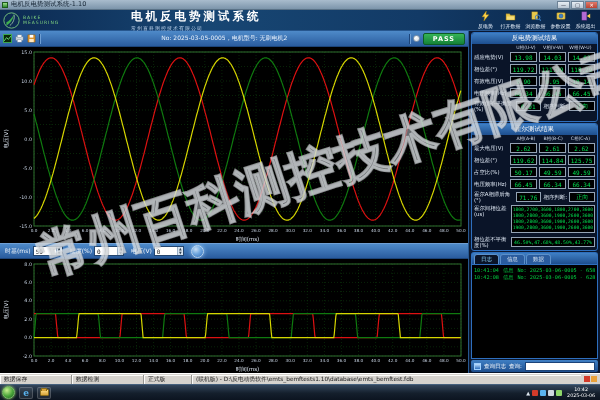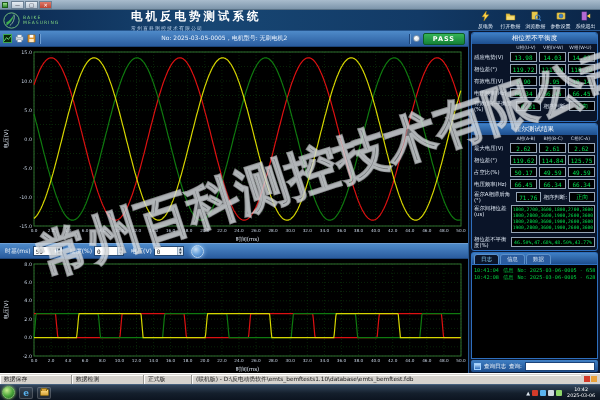--- a/index.html
+++ b/index.html
@@ -107,20 +107,21 @@
   
   .watermark{position:absolute;left:40px;top:225px;width:700px;transform:rotate(-18deg);transform-origin:left center;font-size:52px;font-weight:bold;white-space:nowrap;color:rgba(198,203,208,0.40);-webkit-text-stroke:1.5px rgba(238,242,246,0.55);text-shadow:1px 1px 1px rgba(90,95,100,0.45);z-index:40;pointer-events:none;}
 </style>
 </head>
 <body>
 
 <div class="app">
 
   <div class="titlebar">
     <div class="wicon"></div>
+    <div class="wtitle">电机反电势测试系统-1.10</div>
     <div class="winbtns">
       <div class="winbtn">—</div>
       <div class="winbtn">□</div>
       <div class="winbtn close">✕</div>
     </div>
   </div>
 
   <div class="header">
     <div class="logo">
       <svg width="17" height="17" viewBox="0 0 20 20">
@@ -399,21 +400,21 @@
             <text x="247.5" y="112" font-size="5.5" fill="#dfe8f4" text-anchor="middle">时间(ms)</text>
             <path d="M34.0,54.7L34.5,54.7L35.0,54.7L35.5,54.7L36.0,54.7L36.6,54.7L37.1,54.7L37.6,54.7L38.1,54.7L38.6,54.7L39.1,54.7L39.6,54.7L40.1,54.7L40.7,54.7L41.2,54.7L41.7,54.7L42.2,54.7L42.7,54.7L43.2,54.7L43.7,54.7L44.2,54.7L44.8,54.7L45.3,54.7L45.8,54.7L46.3,54.7L46.8,54.7L47.3,54.7L47.8,54.7L48.3,54.7L48.9,54.7L49.4,54.7L49.9,54.7L50.4,54.7L50.9,54.7L51.4,54.7L51.9,54.7L52.4,54.7L53.0,54.7L53.5,54.7L54.0,54.7L54.5,54.7L55.0,54.7L55.5,54.7L56.0,59.5L56.5,65.2L57.1,70.9L57.6,76.7L58.1,78.6L58.6,78.6L59.1,78.6L59.6,78.6L60.1,78.6L60.6,78.6L61.2,78.6L61.7,78.6L62.2,78.6L62.7,78.6L63.2,78.6L63.7,78.6L64.2,78.6L64.7,78.6L65.3,78.6L65.8,78.6L66.3,78.6L66.8,78.6L67.3,78.6L67.8,78.6L68.3,78.6L68.8,78.6L69.4,78.6L69.9,78.6L70.4,78.6L70.9,78.6L71.4,78.6L71.9,78.6L72.4,78.6L72.9,78.6L73.5,78.6L74.0,78.6L74.5,78.6L75.0,78.6L75.5,78.6L76.0,78.6L76.5,78.6L77.0,78.6L77.6,78.6L78.1,78.6L78.6,78.6L79.1,78.6L79.6,78.6L80.1,78.6L80.6,78.6L81.1,78.6L81.7,78.6L82.2,78.6L82.7,78.6L83.2,78.6L83.7,78.6L84.2,78.6L84.7,78.6L85.2,78.6L85.8,78.6L86.3,78.6L86.8,78.6L87.3,78.6L87.8,78.6L88.3,78.6L88.8,78.6L89.3,78.6L89.9,78.6L90.4,78.6L90.9,78.6L91.4,78.6L91.9,78.6L92.4,78.6L92.9,78.6L93.4,78.6L94.0,78.6L94.5,78.6L95.0,78.6L95.5,78.6L96.0,78.6L96.5,78.6L97.0,78.6L97.5,78.6L98.0,78.6L98.6,78.6L99.1,78.6L99.6,78.6L100.1,78.6L100.6,78.6L101.1,78.6L101.6,78.6L102.1,78.6L102.7,78.6L103.2,78.6L103.7,78.6L104.2,78.6L104.7,78.6L105.2,78.6L105.7,78.6L106.2,78.6L106.8,78.6L107.3,78.6L107.8,78.6L108.3,78.6L108.8,78.6L109.3,78.6L109.8,78.6L110.3,78.6L110.9,78.6L111.4,78.6L111.9,78.6L112.4,78.6L112.9,78.6L113.4,78.6L113.9,78.6L114.4,78.6L115.0,78.6L115.5,78.6L116.0,78.6L116.5,78.6L117.0,78.6L117.5,78.6L118.0,78.6L118.5,78.6L119.1,78.6L119.6,78.6L120.1,76.7L120.6,70.9L121.1,65.2L121.6,59.5L122.1,54.7L122.6,54.7L123.2,54.7L123.7,54.7L124.2,54.7L124.7,54.7L125.2,54.7L125.7,54.7L126.2,54.7L126.7,54.7L127.3,54.7L127.8,54.7L128.3,54.7L128.8,54.7L129.3,54.7L129.8,54.7L130.3,54.7L130.8,54.7L131.4,54.7L131.9,54.7L132.4,54.7L132.9,54.7L133.4,54.7L133.9,54.7L134.4,54.7L134.9,54.7L135.5,54.7L136.0,54.7L136.5,54.7L137.0,54.7L137.5,54.7L138.0,54.7L138.5,54.7L139.0,54.7L139.6,54.7L140.1,54.7L140.6,54.7L141.1,54.7L141.6,54.7L142.1,54.7L142.6,54.7L143.1,54.7L143.7,54.7L144.2,54.7L144.7,54.7L145.2,54.7L145.7,54.7L146.2,54.7L146.7,54.7L147.2,54.7L147.8,54.7L148.3,54.7L148.8,54.7L149.3,54.7L149.8,54.7L150.3,54.7L150.8,54.7L151.3,54.7L151.9,54.7L152.4,54.7L152.9,54.7L153.4,54.7L153.9,54.7L154.4,54.7L154.9,54.7L155.4,54.7L156.0,54.7L156.5,54.7L157.0,54.7L157.5,54.7L158.0,54.7L158.5,54.7L159.0,54.7L159.5,54.7L160.1,54.7L160.6,54.7L161.1,54.7L161.6,54.7L162.1,54.7L162.6,54.7L163.1,54.7L163.6,54.7L164.1,54.7L164.7,54.7L165.2,54.7L165.7,54.7L166.2,54.7L166.7,54.7L167.2,54.7L167.7,54.7L168.2,54.7L168.8,54.7L169.3,54.7L169.8,54.7L170.3,54.7L170.8,54.7L171.3,54.7L171.8,54.7L172.3,54.7L172.9,54.7L173.4,54.7L173.9,54.7L174.4,54.7L174.9,54.7L175.4,54.7L175.9,54.7L176.4,54.7L177.0,54.7L177.5,54.7L178.0,54.7L178.5,54.7L179.0,54.7L179.5,54.7L180.0,54.7L180.5,54.7L181.1,54.7L181.6,54.7L182.1,54.7L182.6,54.7L183.1,54.7L183.6,54.7L184.1,54.7L184.6,59.5L185.2,65.2L185.7,70.9L186.2,76.7L186.7,78.6L187.2,78.6L187.7,78.6L188.2,78.6L188.7,78.6L189.3,78.6L189.8,78.6L190.3,78.6L190.8,78.6L191.3,78.6L191.8,78.6L192.3,78.6L192.8,78.6L193.4,78.6L193.9,78.6L194.4,78.6L194.9,78.6L195.4,78.6L195.9,78.6L196.4,78.6L196.9,78.6L197.5,78.6L198.0,78.6L198.5,78.6L199.0,78.6L199.5,78.6L200.0,78.6L200.5,78.6L201.0,78.6L201.6,78.6L202.1,78.6L202.6,78.6L203.1,78.6L203.6,78.6L204.1,78.6L204.6,78.6L205.1,78.6L205.7,78.6L206.2,78.6L206.7,78.6L207.2,78.6L207.7,78.6L208.2,78.6L208.7,78.6L209.2,78.6L209.8,78.6L210.3,78.6L210.8,78.6L211.3,78.6L211.8,78.6L212.3,78.6L212.8,78.6L213.3,78.6L213.9,78.6L214.4,78.6L214.9,78.6L215.4,78.6L215.9,78.6L216.4,78.6L216.9,78.6L217.4,78.6L218.0,78.6L218.5,78.6L219.0,78.6L219.5,78.6L220.0,78.6L220.5,78.6L221.0,78.6L221.5,78.6L222.1,78.6L222.6,78.6L223.1,78.6L223.6,78.6L224.1,78.6L224.6,78.6L225.1,78.6L225.6,78.6L226.1,78.6L226.7,78.6L227.2,78.6L227.7,78.6L228.2,78.6L228.7,78.6L229.2,78.6L229.7,78.6L230.2,78.6L230.8,78.6L231.3,78.6L231.8,78.6L232.3,78.6L232.8,78.6L233.3,78.6L233.8,78.6L234.3,78.6L234.9,78.6L235.4,78.6L235.9,78.6L236.4,78.6L236.9,78.6L237.4,78.6L237.9,78.6L238.4,78.6L239.0,78.6L239.5,78.6L240.0,78.6L240.5,78.6L241.0,78.6L241.5,78.6L242.0,78.6L242.5,78.6L243.1,78.6L243.6,78.6L244.1,78.6L244.6,78.6L245.1,78.6L245.6,78.6L246.1,78.6L246.6,78.6L247.2,78.6L247.7,78.6L248.2,78.6L248.7,76.7L249.2,70.9L249.7,65.2L250.2,59.5L250.7,54.7L251.3,54.7L251.8,54.7L252.3,54.7L252.8,54.7L253.3,54.7L253.8,54.7L254.3,54.7L254.8,54.7L255.4,54.7L255.9,54.7L256.4,54.7L256.9,54.7L257.4,54.7L257.9,54.7L258.4,54.7L258.9,54.7L259.5,54.7L260.0,54.7L260.5,54.7L261.0,54.7L261.5,54.7L262.0,54.7L262.5,54.7L263.0,54.7L263.6,54.7L264.1,54.7L264.6,54.7L265.1,54.7L265.6,54.7L266.1,54.7L266.6,54.7L267.1,54.7L267.7,54.7L268.2,54.7L268.7,54.7L269.2,54.7L269.7,54.7L270.2,54.7L270.7,54.7L271.2,54.7L271.8,54.7L272.3,54.7L272.8,54.7L273.3,54.7L273.8,54.7L274.3,54.7L274.8,54.7L275.3,54.7L275.9,54.7L276.4,54.7L276.9,54.7L277.4,54.7L277.9,54.7L278.4,54.7L278.9,54.7L279.4,54.7L280.0,54.7L280.5,54.7L281.0,54.7L281.5,54.7L282.0,54.7L282.5,54.7L283.0,54.7L283.5,54.7L284.1,54.7L284.6,54.7L285.1,54.7L285.6,54.7L286.1,54.7L286.6,54.7L287.1,54.7L287.6,54.7L288.2,54.7L288.7,54.7L289.2,54.7L289.7,54.7L290.2,54.7L290.7,54.7L291.2,54.7L291.7,54.7L292.2,54.7L292.8,54.7L293.3,54.7L293.8,54.7L294.3,54.7L294.8,54.7L295.3,54.7L295.8,54.7L296.3,54.7L296.9,54.7L297.4,54.7L297.9,54.7L298.4,54.7L298.9,54.7L299.4,54.7L299.9,54.7L300.4,54.7L301.0,54.7L301.5,54.7L302.0,54.7L302.5,54.7L303.0,54.7L303.5,54.7L304.0,54.7L304.5,54.7L305.1,54.7L305.6,54.7L306.1,54.7L306.6,54.7L307.1,54.7L307.6,54.7L308.1,54.7L308.6,54.7L309.2,54.7L309.7,54.7L310.2,54.7L310.7,54.7L311.2,54.7L311.7,54.7L312.2,54.7L312.7,54.7L313.3,59.5L313.8,65.2L314.3,70.9L314.8,76.7L315.3,78.6L315.8,78.6L316.3,78.6L316.8,78.6L317.4,78.6L317.9,78.6L318.4,78.6L318.9,78.6L319.4,78.6L319.9,78.6L320.4,78.6L320.9,78.6L321.5,78.6L322.0,78.6L322.5,78.6L323.0,78.6L323.5,78.6L324.0,78.6L324.5,78.6L325.0,78.6L325.6,78.6L326.1,78.6L326.6,78.6L327.1,78.6L327.6,78.6L328.1,78.6L328.6,78.6L329.1,78.6L329.7,78.6L330.2,78.6L330.7,78.6L331.2,78.6L331.7,78.6L332.2,78.6L332.7,78.6L333.2,78.6L333.8,78.6L334.3,78.6L334.8,78.6L335.3,78.6L335.8,78.6L336.3,78.6L336.8,78.6L337.3,78.6L337.9,78.6L338.4,78.6L338.9,78.6L339.4,78.6L339.9,78.6L340.4,78.6L340.9,78.6L341.4,78.6L342.0,78.6L342.5,78.6L343.0,78.6L343.5,78.6L344.0,78.6L344.5,78.6L345.0,78.6L345.5,78.6L346.1,78.6L346.6,78.6L347.1,78.6L347.6,78.6L348.1,78.6L348.6,78.6L349.1,78.6L349.6,78.6L350.2,78.6L350.7,78.6L351.2,78.6L351.7,78.6L352.2,78.6L352.7,78.6L353.2,78.6L353.7,78.6L354.2,78.6L354.8,78.6L355.3,78.6L355.8,78.6L356.3,78.6L356.8,78.6L357.3,78.6L357.8,78.6L358.3,78.6L358.9,78.6L359.4,78.6L359.9,78.6L360.4,78.6L360.9,78.6L361.4,78.6L361.9,78.6L362.4,78.6L363.0,78.6L363.5,78.6L364.0,78.6L364.5,78.6L365.0,78.6L365.5,78.6L366.0,78.6L366.5,78.6L367.1,78.6L367.6,78.6L368.1,78.6L368.6,78.6L369.1,78.6L369.6,78.6L370.1,78.6L370.6,78.6L371.2,78.6L371.7,78.6L372.2,78.6L372.7,78.6L373.2,78.6L373.7,78.6L374.2,78.6L374.7,78.6L375.3,78.6L375.8,78.6L376.3,78.6L376.8,78.6L377.3,76.7L377.8,70.9L378.3,65.2L378.8,59.5L379.4,54.7L379.9,54.7L380.4,54.7L380.9,54.7L381.4,54.7L381.9,54.7L382.4,54.7L382.9,54.7L383.5,54.7L384.0,54.7L384.5,54.7L385.0,54.7L385.5,54.7L386.0,54.7L386.5,54.7L387.0,54.7L387.6,54.7L388.1,54.7L388.6,54.7L389.1,54.7L389.6,54.7L390.1,54.7L390.6,54.7L391.1,54.7L391.7,54.7L392.2,54.7L392.7,54.7L393.2,54.7L393.7,54.7L394.2,54.7L394.7,54.7L395.2,54.7L395.8,54.7L396.3,54.7L396.8,54.7L397.3,54.7L397.8,54.7L398.3,54.7L398.8,54.7L399.3,54.7L399.9,54.7L400.4,54.7L400.9,54.7L401.4,54.7L401.9,54.7L402.4,54.7L402.9,54.7L403.4,54.7L404.0,54.7L404.5,54.7L405.0,54.7L405.5,54.7L406.0,54.7L406.5,54.7L407.0,54.7L407.5,54.7L408.1,54.7L408.6,54.7L409.1,54.7L409.6,54.7L410.1,54.7L410.6,54.7L411.1,54.7L411.6,54.7L412.2,54.7L412.7,54.7L413.2,54.7L413.7,54.7L414.2,54.7L414.7,54.7L415.2,54.7L415.7,54.7L416.3,54.7L416.8,54.7L417.3,54.7L417.8,54.7L418.3,54.7L418.8,54.7L419.3,54.7L419.8,54.7L420.3,54.7L420.9,54.7L421.4,54.7L421.9,54.7L422.4,54.7L422.9,54.7L423.4,54.7L423.9,54.7L424.4,54.7L425.0,54.7L425.5,54.7L426.0,54.7L426.5,54.7L427.0,54.7L427.5,54.7L428.0,54.7L428.5,54.7L429.1,54.7L429.6,54.7L430.1,54.7L430.6,54.7L431.1,54.7L431.6,54.7L432.1,54.7L432.6,54.7L433.2,54.7L433.7,54.7L434.2,54.7L434.7,54.7L435.2,54.7L435.7,54.7L436.2,54.7L436.7,54.7L437.3,54.7L437.8,54.7L438.3,54.7L438.8,54.7L439.3,54.7L439.8,54.7L440.3,54.7L440.8,54.7L441.4,54.7L441.9,59.5L442.4,65.2L442.9,70.9L443.4,76.7L443.9,78.6L444.4,78.6L444.9,78.6L445.5,78.6L446.0,78.6L446.5,78.6L447.0,78.6L447.5,78.6L448.0,78.6L448.5,78.6L449.0,78.6L449.6,78.6L450.1,78.6L450.6,78.6L451.1,78.6L451.6,78.6L452.1,78.6L452.6,78.6L453.1,78.6L453.7,78.6L454.2,78.6L454.7,78.6L455.2,78.6L455.7,78.6L456.2,78.6L456.7,78.6L457.2,78.6L457.8,78.6L458.3,78.6L458.8,78.6L459.3,78.6L459.8,78.6L460.3,78.6L460.8,78.6" fill="none" stroke="#dd1111" stroke-width="1.2"></path>
             <path d="M34.0,78.6L34.5,72.9L35.0,67.1L35.5,61.4L36.0,55.6L36.6,54.7L37.1,54.7L37.6,54.7L38.1,54.7L38.6,54.7L39.1,54.7L39.6,54.7L40.1,54.7L40.7,54.7L41.2,54.7L41.7,54.7L42.2,54.7L42.7,54.7L43.2,54.7L43.7,54.7L44.2,54.7L44.8,54.7L45.3,54.7L45.8,54.7L46.3,54.7L46.8,54.7L47.3,54.7L47.8,54.7L48.3,54.7L48.9,54.7L49.4,54.7L49.9,54.7L50.4,54.7L50.9,54.7L51.4,54.7L51.9,54.7L52.4,54.7L53.0,54.7L53.5,54.7L54.0,54.7L54.5,54.7L55.0,54.7L55.5,54.7L56.0,54.7L56.5,54.7L57.1,54.7L57.6,54.7L58.1,54.7L58.6,54.7L59.1,54.7L59.6,54.7L60.1,54.7L60.6,54.7L61.2,54.7L61.7,54.7L62.2,54.7L62.7,54.7L63.2,54.7L63.7,54.7L64.2,54.7L64.7,54.7L65.3,54.7L65.8,54.7L66.3,54.7L66.8,54.7L67.3,54.7L67.8,54.7L68.3,54.7L68.8,54.7L69.4,54.7L69.9,54.7L70.4,54.7L70.9,54.7L71.4,54.7L71.9,54.7L72.4,54.7L72.9,54.7L73.5,54.7L74.0,54.7L74.5,54.7L75.0,54.7L75.5,54.7L76.0,54.7L76.5,54.7L77.0,54.7L77.6,54.7L78.1,54.7L78.6,54.7L79.1,54.7L79.6,54.7L80.1,54.7L80.6,54.7L81.1,54.7L81.7,54.7L82.2,54.7L82.7,54.7L83.2,54.7L83.7,54.7L84.2,54.7L84.7,54.7L85.2,54.7L85.8,54.7L86.3,54.7L86.8,54.7L87.3,54.7L87.8,54.7L88.3,54.7L88.8,54.7L89.3,54.7L89.9,54.7L90.4,54.7L90.9,54.7L91.4,54.7L91.9,54.7L92.4,54.7L92.9,54.7L93.4,54.7L94.0,54.7L94.5,54.7L95.0,54.7L95.5,54.7L96.0,54.7L96.5,54.7L97.0,54.7L97.5,54.7L98.0,54.7L98.6,57.6L99.1,63.3L99.6,69.0L100.1,74.8L100.6,78.6L101.1,78.6L101.6,78.6L102.1,78.6L102.7,78.6L103.2,78.6L103.7,78.6L104.2,78.6L104.7,78.6L105.2,78.6L105.7,78.6L106.2,78.6L106.8,78.6L107.3,78.6L107.8,78.6L108.3,78.6L108.8,78.6L109.3,78.6L109.8,78.6L110.3,78.6L110.9,78.6L111.4,78.6L111.9,78.6L112.4,78.6L112.9,78.6L113.4,78.6L113.9,78.6L114.4,78.6L115.0,78.6L115.5,78.6L116.0,78.6L116.5,78.6L117.0,78.6L117.5,78.6L118.0,78.6L118.5,78.6L119.1,78.6L119.6,78.6L120.1,78.6L120.6,78.6L121.1,78.6L121.6,78.6L122.1,78.6L122.6,78.6L123.2,78.6L123.7,78.6L124.2,78.6L124.7,78.6L125.2,78.6L125.7,78.6L126.2,78.6L126.7,78.6L127.3,78.6L127.8,78.6L128.3,78.6L128.8,78.6L129.3,78.6L129.8,78.6L130.3,78.6L130.8,78.6L131.4,78.6L131.9,78.6L132.4,78.6L132.9,78.6L133.4,78.6L133.9,78.6L134.4,78.6L134.9,78.6L135.5,78.6L136.0,78.6L136.5,78.6L137.0,78.6L137.5,78.6L138.0,78.6L138.5,78.6L139.0,78.6L139.6,78.6L140.1,78.6L140.6,78.6L141.1,78.6L141.6,78.6L142.1,78.6L142.6,78.6L143.1,78.6L143.7,78.6L144.2,78.6L144.7,78.6L145.2,78.6L145.7,78.6L146.2,78.6L146.7,78.6L147.2,78.6L147.8,78.6L148.3,78.6L148.8,78.6L149.3,78.6L149.8,78.6L150.3,78.6L150.8,78.6L151.3,78.6L151.9,78.6L152.4,78.6L152.9,78.6L153.4,78.6L153.9,78.6L154.4,78.6L154.9,78.6L155.4,78.6L156.0,78.6L156.5,78.6L157.0,78.6L157.5,78.6L158.0,78.6L158.5,78.6L159.0,78.6L159.5,78.6L160.1,78.6L160.6,78.6L161.1,78.6L161.6,78.6L162.1,78.6L162.6,78.6L163.1,72.9L163.6,67.1L164.1,61.4L164.7,55.6L165.2,54.7L165.7,54.7L166.2,54.7L166.7,54.7L167.2,54.7L167.7,54.7L168.2,54.7L168.8,54.7L169.3,54.7L169.8,54.7L170.3,54.7L170.8,54.7L171.3,54.7L171.8,54.7L172.3,54.7L172.9,54.7L173.4,54.7L173.9,54.7L174.4,54.7L174.9,54.7L175.4,54.7L175.9,54.7L176.4,54.7L177.0,54.7L177.5,54.7L178.0,54.7L178.5,54.7L179.0,54.7L179.5,54.7L180.0,54.7L180.5,54.7L181.1,54.7L181.6,54.7L182.1,54.7L182.6,54.7L183.1,54.7L183.6,54.7L184.1,54.7L184.6,54.7L185.2,54.7L185.7,54.7L186.2,54.7L186.7,54.7L187.2,54.7L187.7,54.7L188.2,54.7L188.7,54.7L189.3,54.7L189.8,54.7L190.3,54.7L190.8,54.7L191.3,54.7L191.8,54.7L192.3,54.7L192.8,54.7L193.4,54.7L193.9,54.7L194.4,54.7L194.9,54.7L195.4,54.7L195.9,54.7L196.4,54.7L196.9,54.7L197.5,54.7L198.0,54.7L198.5,54.7L199.0,54.7L199.5,54.7L200.0,54.7L200.5,54.7L201.0,54.7L201.6,54.7L202.1,54.7L202.6,54.7L203.1,54.7L203.6,54.7L204.1,54.7L204.6,54.7L205.1,54.7L205.7,54.7L206.2,54.7L206.7,54.7L207.2,54.7L207.7,54.7L208.2,54.7L208.7,54.7L209.2,54.7L209.8,54.7L210.3,54.7L210.8,54.7L211.3,54.7L211.8,54.7L212.3,54.7L212.8,54.7L213.3,54.7L213.9,54.7L214.4,54.7L214.9,54.7L215.4,54.7L215.9,54.7L216.4,54.7L216.9,54.7L217.4,54.7L218.0,54.7L218.5,54.7L219.0,54.7L219.5,54.7L220.0,54.7L220.5,54.7L221.0,54.7L221.5,54.7L222.1,54.7L222.6,54.7L223.1,54.7L223.6,54.7L224.1,54.7L224.6,54.7L225.1,54.7L225.6,54.7L226.1,54.7L226.7,54.7L227.2,57.6L227.7,63.3L228.2,69.0L228.7,74.8L229.2,78.6L229.7,78.6L230.2,78.6L230.8,78.6L231.3,78.6L231.8,78.6L232.3,78.6L232.8,78.6L233.3,78.6L233.8,78.6L234.3,78.6L234.9,78.6L235.4,78.6L235.9,78.6L236.4,78.6L236.9,78.6L237.4,78.6L237.9,78.6L238.4,78.6L239.0,78.6L239.5,78.6L240.0,78.6L240.5,78.6L241.0,78.6L241.5,78.6L242.0,78.6L242.5,78.6L243.1,78.6L243.6,78.6L244.1,78.6L244.6,78.6L245.1,78.6L245.6,78.6L246.1,78.6L246.6,78.6L247.2,78.6L247.7,78.6L248.2,78.6L248.7,78.6L249.2,78.6L249.7,78.6L250.2,78.6L250.7,78.6L251.3,78.6L251.8,78.6L252.3,78.6L252.8,78.6L253.3,78.6L253.8,78.6L254.3,78.6L254.8,78.6L255.4,78.6L255.9,78.6L256.4,78.6L256.9,78.6L257.4,78.6L257.9,78.6L258.4,78.6L258.9,78.6L259.5,78.6L260.0,78.6L260.5,78.6L261.0,78.6L261.5,78.6L262.0,78.6L262.5,78.6L263.0,78.6L263.6,78.6L264.1,78.6L264.6,78.6L265.1,78.6L265.6,78.6L266.1,78.6L266.6,78.6L267.1,78.6L267.7,78.6L268.2,78.6L268.7,78.6L269.2,78.6L269.7,78.6L270.2,78.6L270.7,78.6L271.2,78.6L271.8,78.6L272.3,78.6L272.8,78.6L273.3,78.6L273.8,78.6L274.3,78.6L274.8,78.6L275.3,78.6L275.9,78.6L276.4,78.6L276.9,78.6L277.4,78.6L277.9,78.6L278.4,78.6L278.9,78.6L279.4,78.6L280.0,78.6L280.5,78.6L281.0,78.6L281.5,78.6L282.0,78.6L282.5,78.6L283.0,78.6L283.5,78.6L284.1,78.6L284.6,78.6L285.1,78.6L285.6,78.6L286.1,78.6L286.6,78.6L287.1,78.6L287.6,78.6L288.2,78.6L288.7,78.6L289.2,78.6L289.7,78.6L290.2,78.6L290.7,78.6L291.2,78.6L291.7,72.9L292.2,67.1L292.8,61.4L293.3,55.6L293.8,54.7L294.3,54.7L294.8,54.7L295.3,54.7L295.8,54.7L296.3,54.7L296.9,54.7L297.4,54.7L297.9,54.7L298.4,54.7L298.9,54.7L299.4,54.7L299.9,54.7L300.4,54.7L301.0,54.7L301.5,54.7L302.0,54.7L302.5,54.7L303.0,54.7L303.5,54.7L304.0,54.7L304.5,54.7L305.1,54.7L305.6,54.7L306.1,54.7L306.6,54.7L307.1,54.7L307.6,54.7L308.1,54.7L308.6,54.7L309.2,54.7L309.7,54.7L310.2,54.7L310.7,54.7L311.2,54.7L311.7,54.7L312.2,54.7L312.7,54.7L313.3,54.7L313.8,54.7L314.3,54.7L314.8,54.7L315.3,54.7L315.8,54.7L316.3,54.7L316.8,54.7L317.4,54.7L317.9,54.7L318.4,54.7L318.9,54.7L319.4,54.7L319.9,54.7L320.4,54.7L320.9,54.7L321.5,54.7L322.0,54.7L322.5,54.7L323.0,54.7L323.5,54.7L324.0,54.7L324.5,54.7L325.0,54.7L325.6,54.7L326.1,54.7L326.6,54.7L327.1,54.7L327.6,54.7L328.1,54.7L328.6,54.7L329.1,54.7L329.7,54.7L330.2,54.7L330.7,54.7L331.2,54.7L331.7,54.7L332.2,54.7L332.7,54.7L333.2,54.7L333.8,54.7L334.3,54.7L334.8,54.7L335.3,54.7L335.8,54.7L336.3,54.7L336.8,54.7L337.3,54.7L337.9,54.7L338.4,54.7L338.9,54.7L339.4,54.7L339.9,54.7L340.4,54.7L340.9,54.7L341.4,54.7L342.0,54.7L342.5,54.7L343.0,54.7L343.5,54.7L344.0,54.7L344.5,54.7L345.0,54.7L345.5,54.7L346.1,54.7L346.6,54.7L347.1,54.7L347.6,54.7L348.1,54.7L348.6,54.7L349.1,54.7L349.6,54.7L350.2,54.7L350.7,54.7L351.2,54.7L351.7,54.7L352.2,54.7L352.7,54.7L353.2,54.7L353.7,54.7L354.2,54.7L354.8,54.7L355.3,54.7L355.8,57.6L356.3,63.3L356.8,69.0L357.3,74.8L357.8,78.6L358.3,78.6L358.9,78.6L359.4,78.6L359.9,78.6L360.4,78.6L360.9,78.6L361.4,78.6L361.9,78.6L362.4,78.6L363.0,78.6L363.5,78.6L364.0,78.6L364.5,78.6L365.0,78.6L365.5,78.6L366.0,78.6L366.5,78.6L367.1,78.6L367.6,78.6L368.1,78.6L368.6,78.6L369.1,78.6L369.6,78.6L370.1,78.6L370.6,78.6L371.2,78.6L371.7,78.6L372.2,78.6L372.7,78.6L373.2,78.6L373.7,78.6L374.2,78.6L374.7,78.6L375.3,78.6L375.8,78.6L376.3,78.6L376.8,78.6L377.3,78.6L377.8,78.6L378.3,78.6L378.8,78.6L379.4,78.6L379.9,78.6L380.4,78.6L380.9,78.6L381.4,78.6L381.9,78.6L382.4,78.6L382.9,78.6L383.5,78.6L384.0,78.6L384.5,78.6L385.0,78.6L385.5,78.6L386.0,78.6L386.5,78.6L387.0,78.6L387.6,78.6L388.1,78.6L388.6,78.6L389.1,78.6L389.6,78.6L390.1,78.6L390.6,78.6L391.1,78.6L391.7,78.6L392.2,78.6L392.7,78.6L393.2,78.6L393.7,78.6L394.2,78.6L394.7,78.6L395.2,78.6L395.8,78.6L396.3,78.6L396.8,78.6L397.3,78.6L397.8,78.6L398.3,78.6L398.8,78.6L399.3,78.6L399.9,78.6L400.4,78.6L400.9,78.6L401.4,78.6L401.9,78.6L402.4,78.6L402.9,78.6L403.4,78.6L404.0,78.6L404.5,78.6L405.0,78.6L405.5,78.6L406.0,78.6L406.5,78.6L407.0,78.6L407.5,78.6L408.1,78.6L408.6,78.6L409.1,78.6L409.6,78.6L410.1,78.6L410.6,78.6L411.1,78.6L411.6,78.6L412.2,78.6L412.7,78.6L413.2,78.6L413.7,78.6L414.2,78.6L414.7,78.6L415.2,78.6L415.7,78.6L416.3,78.6L416.8,78.6L417.3,78.6L417.8,78.6L418.3,78.6L418.8,78.6L419.3,78.6L419.8,78.6L420.3,72.9L420.9,67.1L421.4,61.4L421.9,55.6L422.4,54.7L422.9,54.7L423.4,54.7L423.9,54.7L424.4,54.7L425.0,54.7L425.5,54.7L426.0,54.7L426.5,54.7L427.0,54.7L427.5,54.7L428.0,54.7L428.5,54.7L429.1,54.7L429.6,54.7L430.1,54.7L430.6,54.7L431.1,54.7L431.6,54.7L432.1,54.7L432.6,54.7L433.2,54.7L433.7,54.7L434.2,54.7L434.7,54.7L435.2,54.7L435.7,54.7L436.2,54.7L436.7,54.7L437.3,54.7L437.8,54.7L438.3,54.7L438.8,54.7L439.3,54.7L439.8,54.7L440.3,54.7L440.8,54.7L441.4,54.7L441.9,54.7L442.4,54.7L442.9,54.7L443.4,54.7L443.9,54.7L444.4,54.7L444.9,54.7L445.5,54.7L446.0,54.7L446.5,54.7L447.0,54.7L447.5,54.7L448.0,54.7L448.5,54.7L449.0,54.7L449.6,54.7L450.1,54.7L450.6,54.7L451.1,54.7L451.6,54.7L452.1,54.7L452.6,54.7L453.1,54.7L453.7,54.7L454.2,54.7L454.7,54.7L455.2,54.7L455.7,54.7L456.2,54.7L456.7,54.7L457.2,54.7L457.8,54.7L458.3,54.7L458.8,54.7L459.3,54.7L459.8,54.7L460.3,54.7L460.8,54.7" fill="none" stroke="#0f7a0f" stroke-width="1.2"></path>
             <path d="M34.0,78.6L34.5,78.6L35.0,78.6L35.5,78.6L36.0,78.6L36.6,78.6L37.1,78.6L37.6,78.6L38.1,78.6L38.6,78.6L39.1,78.6L39.6,78.6L40.1,78.6L40.7,78.6L41.2,78.6L41.7,78.6L42.2,78.6L42.7,78.6L43.2,78.6L43.7,78.6L44.2,78.6L44.8,78.6L45.3,78.6L45.8,78.6L46.3,78.6L46.8,78.6L47.3,78.6L47.8,78.6L48.3,78.6L48.9,78.6L49.4,78.6L49.9,78.6L50.4,78.6L50.9,78.6L51.4,78.6L51.9,78.6L52.4,78.6L53.0,78.6L53.5,78.6L54.0,78.6L54.5,78.6L55.0,78.6L55.5,78.6L56.0,78.6L56.5,78.6L57.1,78.6L57.6,78.6L58.1,78.6L58.6,78.6L59.1,78.6L59.6,78.6L60.1,78.6L60.6,78.6L61.2,78.6L61.7,78.6L62.2,78.6L62.7,78.6L63.2,78.6L63.7,78.6L64.2,78.6L64.7,78.6L65.3,78.6L65.8,78.6L66.3,78.6L66.8,78.6L67.3,78.6L67.8,78.6L68.3,78.6L68.8,78.6L69.4,78.6L69.9,78.6L70.4,78.6L70.9,78.6L71.4,78.6L71.9,78.6L72.4,78.6L72.9,78.6L73.5,78.6L74.0,78.6L74.5,78.6L75.0,78.6L75.5,78.6L76.0,78.6L76.5,78.6L77.0,74.8L77.6,69.0L78.1,63.3L78.6,57.6L79.1,54.7L79.6,54.7L80.1,54.7L80.6,54.7L81.1,54.7L81.7,54.7L82.2,54.7L82.7,54.7L83.2,54.7L83.7,54.7L84.2,54.7L84.7,54.7L85.2,54.7L85.8,54.7L86.3,54.7L86.8,54.7L87.3,54.7L87.8,54.7L88.3,54.7L88.8,54.7L89.3,54.7L89.9,54.7L90.4,54.7L90.9,54.7L91.4,54.7L91.9,54.7L92.4,54.7L92.9,54.7L93.4,54.7L94.0,54.7L94.5,54.7L95.0,54.7L95.5,54.7L96.0,54.7L96.5,54.7L97.0,54.7L97.5,54.7L98.0,54.7L98.6,54.7L99.1,54.7L99.6,54.7L100.1,54.7L100.6,54.7L101.1,54.7L101.6,54.7L102.1,54.7L102.7,54.7L103.2,54.7L103.7,54.7L104.2,54.7L104.7,54.7L105.2,54.7L105.7,54.7L106.2,54.7L106.8,54.7L107.3,54.7L107.8,54.7L108.3,54.7L108.8,54.7L109.3,54.7L109.8,54.7L110.3,54.7L110.9,54.7L111.4,54.7L111.9,54.7L112.4,54.7L112.9,54.7L113.4,54.7L113.9,54.7L114.4,54.7L115.0,54.7L115.5,54.7L116.0,54.7L116.5,54.7L117.0,54.7L117.5,54.7L118.0,54.7L118.5,54.7L119.1,54.7L119.6,54.7L120.1,54.7L120.6,54.7L121.1,54.7L121.6,54.7L122.1,54.7L122.6,54.7L123.2,54.7L123.7,54.7L124.2,54.7L124.7,54.7L125.2,54.7L125.7,54.7L126.2,54.7L126.7,54.7L127.3,54.7L127.8,54.7L128.3,54.7L128.8,54.7L129.3,54.7L129.8,54.7L130.3,54.7L130.8,54.7L131.4,54.7L131.9,54.7L132.4,54.7L132.9,54.7L133.4,54.7L133.9,54.7L134.4,54.7L134.9,54.7L135.5,54.7L136.0,54.7L136.5,54.7L137.0,54.7L137.5,54.7L138.0,54.7L138.5,54.7L139.0,54.7L139.6,54.7L140.1,54.7L140.6,54.7L141.1,55.6L141.6,61.4L142.1,67.1L142.6,72.9L143.1,78.6L143.7,78.6L144.2,78.6L144.7,78.6L145.2,78.6L145.7,78.6L146.2,78.6L146.7,78.6L147.2,78.6L147.8,78.6L148.3,78.6L148.8,78.6L149.3,78.6L149.8,78.6L150.3,78.6L150.8,78.6L151.3,78.6L151.9,78.6L152.4,78.6L152.9,78.6L153.4,78.6L153.9,78.6L154.4,78.6L154.9,78.6L155.4,78.6L156.0,78.6L156.5,78.6L157.0,78.6L157.5,78.6L158.0,78.6L158.5,78.6L159.0,78.6L159.5,78.6L160.1,78.6L160.6,78.6L161.1,78.6L161.6,78.6L162.1,78.6L162.6,78.6L163.1,78.6L163.6,78.6L164.1,78.6L164.7,78.6L165.2,78.6L165.7,78.6L166.2,78.6L166.7,78.6L167.2,78.6L167.7,78.6L168.2,78.6L168.8,78.6L169.3,78.6L169.8,78.6L170.3,78.6L170.8,78.6L171.3,78.6L171.8,78.6L172.3,78.6L172.9,78.6L173.4,78.6L173.9,78.6L174.4,78.6L174.9,78.6L175.4,78.6L175.9,78.6L176.4,78.6L177.0,78.6L177.5,78.6L178.0,78.6L178.5,78.6L179.0,78.6L179.5,78.6L180.0,78.6L180.5,78.6L181.1,78.6L181.6,78.6L182.1,78.6L182.6,78.6L183.1,78.6L183.6,78.6L184.1,78.6L184.6,78.6L185.2,78.6L185.7,78.6L186.2,78.6L186.7,78.6L187.2,78.6L187.7,78.6L188.2,78.6L188.7,78.6L189.3,78.6L189.8,78.6L190.3,78.6L190.8,78.6L191.3,78.6L191.8,78.6L192.3,78.6L192.8,78.6L193.4,78.6L193.9,78.6L194.4,78.6L194.9,78.6L195.4,78.6L195.9,78.6L196.4,78.6L196.9,78.6L197.5,78.6L198.0,78.6L198.5,78.6L199.0,78.6L199.5,78.6L200.0,78.6L200.5,78.6L201.0,78.6L201.6,78.6L202.1,78.6L202.6,78.6L203.1,78.6L203.6,78.6L204.1,78.6L204.6,78.6L205.1,78.6L205.7,74.8L206.2,69.0L206.7,63.3L207.2,57.6L207.7,54.7L208.2,54.7L208.7,54.7L209.2,54.7L209.8,54.7L210.3,54.7L210.8,54.7L211.3,54.7L211.8,54.7L212.3,54.7L212.8,54.7L213.3,54.7L213.9,54.7L214.4,54.7L214.9,54.7L215.4,54.7L215.9,54.7L216.4,54.7L216.9,54.7L217.4,54.7L218.0,54.7L218.5,54.7L219.0,54.7L219.5,54.7L220.0,54.7L220.5,54.7L221.0,54.7L221.5,54.7L222.1,54.7L222.6,54.7L223.1,54.7L223.6,54.7L224.1,54.7L224.6,54.7L225.1,54.7L225.6,54.7L226.1,54.7L226.7,54.7L227.2,54.7L227.7,54.7L228.2,54.7L228.7,54.7L229.2,54.7L229.7,54.7L230.2,54.7L230.8,54.7L231.3,54.7L231.8,54.7L232.3,54.7L232.8,54.7L233.3,54.7L233.8,54.7L234.3,54.7L234.9,54.7L235.4,54.7L235.9,54.7L236.4,54.7L236.9,54.7L237.4,54.7L237.9,54.7L238.4,54.7L239.0,54.7L239.5,54.7L240.0,54.7L240.5,54.7L241.0,54.7L241.5,54.7L242.0,54.7L242.5,54.7L243.1,54.7L243.6,54.7L244.1,54.7L244.6,54.7L245.1,54.7L245.6,54.7L246.1,54.7L246.6,54.7L247.2,54.7L247.7,54.7L248.2,54.7L248.7,54.7L249.2,54.7L249.7,54.7L250.2,54.7L250.7,54.7L251.3,54.7L251.8,54.7L252.3,54.7L252.8,54.7L253.3,54.7L253.8,54.7L254.3,54.7L254.8,54.7L255.4,54.7L255.9,54.7L256.4,54.7L256.9,54.7L257.4,54.7L257.9,54.7L258.4,54.7L258.9,54.7L259.5,54.7L260.0,54.7L260.5,54.7L261.0,54.7L261.5,54.7L262.0,54.7L262.5,54.7L263.0,54.7L263.6,54.7L264.1,54.7L264.6,54.7L265.1,54.7L265.6,54.7L266.1,54.7L266.6,54.7L267.1,54.7L267.7,54.7L268.2,54.7L268.7,54.7L269.2,54.7L269.7,55.6L270.2,61.4L270.7,67.1L271.2,72.9L271.8,78.6L272.3,78.6L272.8,78.6L273.3,78.6L273.8,78.6L274.3,78.6L274.8,78.6L275.3,78.6L275.9,78.6L276.4,78.6L276.9,78.6L277.4,78.6L277.9,78.6L278.4,78.6L278.9,78.6L279.4,78.6L280.0,78.6L280.5,78.6L281.0,78.6L281.5,78.6L282.0,78.6L282.5,78.6L283.0,78.6L283.5,78.6L284.1,78.6L284.6,78.6L285.1,78.6L285.6,78.6L286.1,78.6L286.6,78.6L287.1,78.6L287.6,78.6L288.2,78.6L288.7,78.6L289.2,78.6L289.7,78.6L290.2,78.6L290.7,78.6L291.2,78.6L291.7,78.6L292.2,78.6L292.8,78.6L293.3,78.6L293.8,78.6L294.3,78.6L294.8,78.6L295.3,78.6L295.8,78.6L296.3,78.6L296.9,78.6L297.4,78.6L297.9,78.6L298.4,78.6L298.9,78.6L299.4,78.6L299.9,78.6L300.4,78.6L301.0,78.6L301.5,78.6L302.0,78.6L302.5,78.6L303.0,78.6L303.5,78.6L304.0,78.6L304.5,78.6L305.1,78.6L305.6,78.6L306.1,78.6L306.6,78.6L307.1,78.6L307.6,78.6L308.1,78.6L308.6,78.6L309.2,78.6L309.7,78.6L310.2,78.6L310.7,78.6L311.2,78.6L311.7,78.6L312.2,78.6L312.7,78.6L313.3,78.6L313.8,78.6L314.3,78.6L314.8,78.6L315.3,78.6L315.8,78.6L316.3,78.6L316.8,78.6L317.4,78.6L317.9,78.6L318.4,78.6L318.9,78.6L319.4,78.6L319.9,78.6L320.4,78.6L320.9,78.6L321.5,78.6L322.0,78.6L322.5,78.6L323.0,78.6L323.5,78.6L324.0,78.6L324.5,78.6L325.0,78.6L325.6,78.6L326.1,78.6L326.6,78.6L327.1,78.6L327.6,78.6L328.1,78.6L328.6,78.6L329.1,78.6L329.7,78.6L330.2,78.6L330.7,78.6L331.2,78.6L331.7,78.6L332.2,78.6L332.7,78.6L333.2,78.6L333.8,78.6L334.3,74.8L334.8,69.0L335.3,63.3L335.8,57.6L336.3,54.7L336.8,54.7L337.3,54.7L337.9,54.7L338.4,54.7L338.9,54.7L339.4,54.7L339.9,54.7L340.4,54.7L340.9,54.7L341.4,54.7L342.0,54.7L342.5,54.7L343.0,54.7L343.5,54.7L344.0,54.7L344.5,54.7L345.0,54.7L345.5,54.7L346.1,54.7L346.6,54.7L347.1,54.7L347.6,54.7L348.1,54.7L348.6,54.7L349.1,54.7L349.6,54.7L350.2,54.7L350.7,54.7L351.2,54.7L351.7,54.7L352.2,54.7L352.7,54.7L353.2,54.7L353.7,54.7L354.2,54.7L354.8,54.7L355.3,54.7L355.8,54.7L356.3,54.7L356.8,54.7L357.3,54.7L357.8,54.7L358.3,54.7L358.9,54.7L359.4,54.7L359.9,54.7L360.4,54.7L360.9,54.7L361.4,54.7L361.9,54.7L362.4,54.7L363.0,54.7L363.5,54.7L364.0,54.7L364.5,54.7L365.0,54.7L365.5,54.7L366.0,54.7L366.5,54.7L367.1,54.7L367.6,54.7L368.1,54.7L368.6,54.7L369.1,54.7L369.6,54.7L370.1,54.7L370.6,54.7L371.2,54.7L371.7,54.7L372.2,54.7L372.7,54.7L373.2,54.7L373.7,54.7L374.2,54.7L374.7,54.7L375.3,54.7L375.8,54.7L376.3,54.7L376.8,54.7L377.3,54.7L377.8,54.7L378.3,54.7L378.8,54.7L379.4,54.7L379.9,54.7L380.4,54.7L380.9,54.7L381.4,54.7L381.9,54.7L382.4,54.7L382.9,54.7L383.5,54.7L384.0,54.7L384.5,54.7L385.0,54.7L385.5,54.7L386.0,54.7L386.5,54.7L387.0,54.7L387.6,54.7L388.1,54.7L388.6,54.7L389.1,54.7L389.6,54.7L390.1,54.7L390.6,54.7L391.1,54.7L391.7,54.7L392.2,54.7L392.7,54.7L393.2,54.7L393.7,54.7L394.2,54.7L394.7,54.7L395.2,54.7L395.8,54.7L396.3,54.7L396.8,54.7L397.3,54.7L397.8,54.7L398.3,55.6L398.8,61.4L399.3,67.1L399.9,72.9L400.4,78.6L400.9,78.6L401.4,78.6L401.9,78.6L402.4,78.6L402.9,78.6L403.4,78.6L404.0,78.6L404.5,78.6L405.0,78.6L405.5,78.6L406.0,78.6L406.5,78.6L407.0,78.6L407.5,78.6L408.1,78.6L408.6,78.6L409.1,78.6L409.6,78.6L410.1,78.6L410.6,78.6L411.1,78.6L411.6,78.6L412.2,78.6L412.7,78.6L413.2,78.6L413.7,78.6L414.2,78.6L414.7,78.6L415.2,78.6L415.7,78.6L416.3,78.6L416.8,78.6L417.3,78.6L417.8,78.6L418.3,78.6L418.8,78.6L419.3,78.6L419.8,78.6L420.3,78.6L420.9,78.6L421.4,78.6L421.9,78.6L422.4,78.6L422.9,78.6L423.4,78.6L423.9,78.6L424.4,78.6L425.0,78.6L425.5,78.6L426.0,78.6L426.5,78.6L427.0,78.6L427.5,78.6L428.0,78.6L428.5,78.6L429.1,78.6L429.6,78.6L430.1,78.6L430.6,78.6L431.1,78.6L431.6,78.6L432.1,78.6L432.6,78.6L433.2,78.6L433.7,78.6L434.2,78.6L434.7,78.6L435.2,78.6L435.7,78.6L436.2,78.6L436.7,78.6L437.3,78.6L437.8,78.6L438.3,78.6L438.8,78.6L439.3,78.6L439.8,78.6L440.3,78.6L440.8,78.6L441.4,78.6L441.9,78.6L442.4,78.6L442.9,78.6L443.4,78.6L443.9,78.6L444.4,78.6L444.9,78.6L445.5,78.6L446.0,78.6L446.5,78.6L447.0,78.6L447.5,78.6L448.0,78.6L448.5,78.6L449.0,78.6L449.6,78.6L450.1,78.6L450.6,78.6L451.1,78.6L451.6,78.6L452.1,78.6L452.6,78.6L453.1,78.6L453.7,78.6L454.2,78.6L454.7,78.6L455.2,78.6L455.7,78.6L456.2,78.6L456.7,78.6L457.2,78.6L457.8,78.6L458.3,78.6L458.8,78.6L459.3,78.6L459.8,78.6L460.3,78.6L460.8,78.6" fill="none" stroke="#d6d600" stroke-width="1.2"></path>
           </svg></div>
     </div>
 
     <div class="rightcol">
 
       <div class="group" style="height:90px;">
-        <div class="gtitle">相位差不平衡度</div>
+        <div class="gtitle">反电势测试结果</div>
         <div class="colrow" id="emf-cols">
             <div class="spacer"></div>
             <div class="colh">U相(U-V)</div>
             <div class="colh">V相(V-W)</div>
             <div class="colh">W相(W-U)</div>
           </div>
         <div id="emf-rows">
             <div class="trow">
               <div class="tlabel">感应电势(V)</div>
               <div class="tvals">

